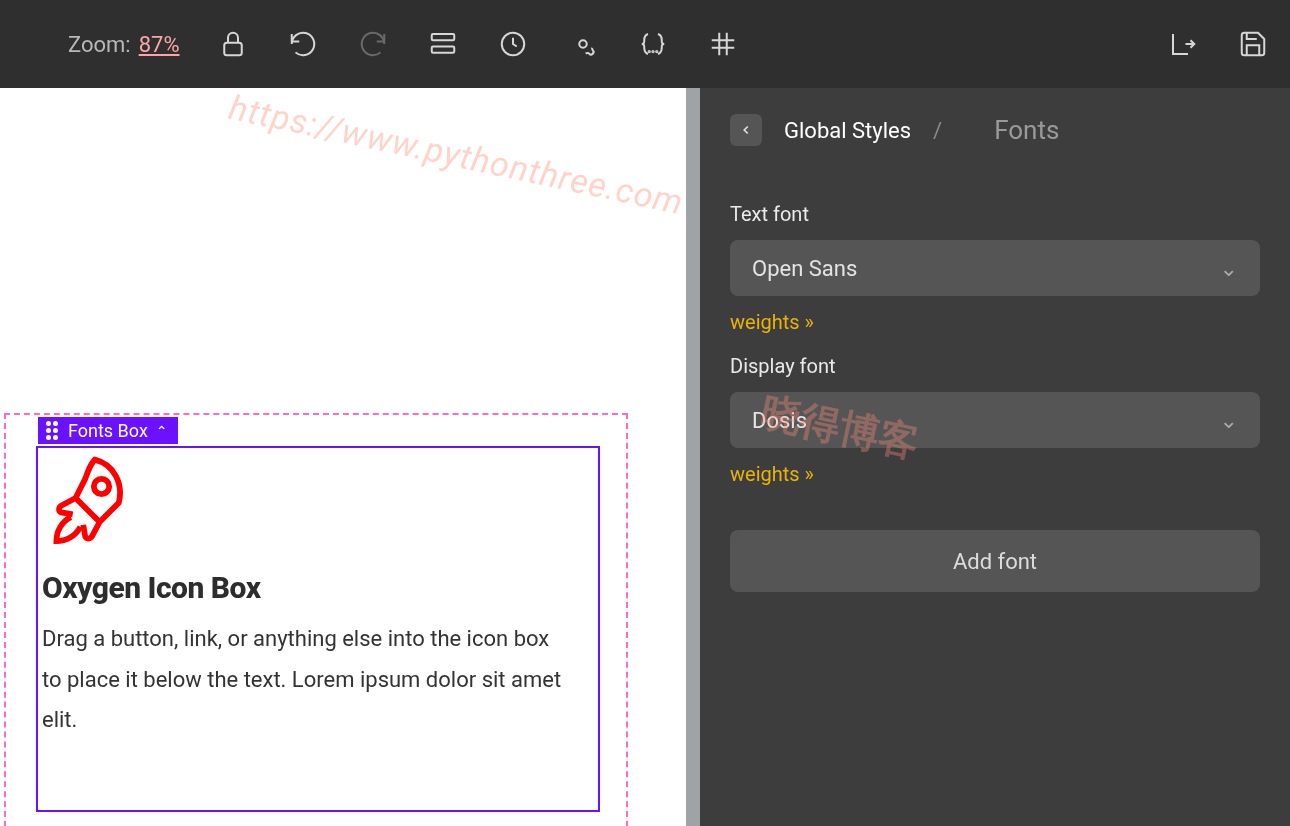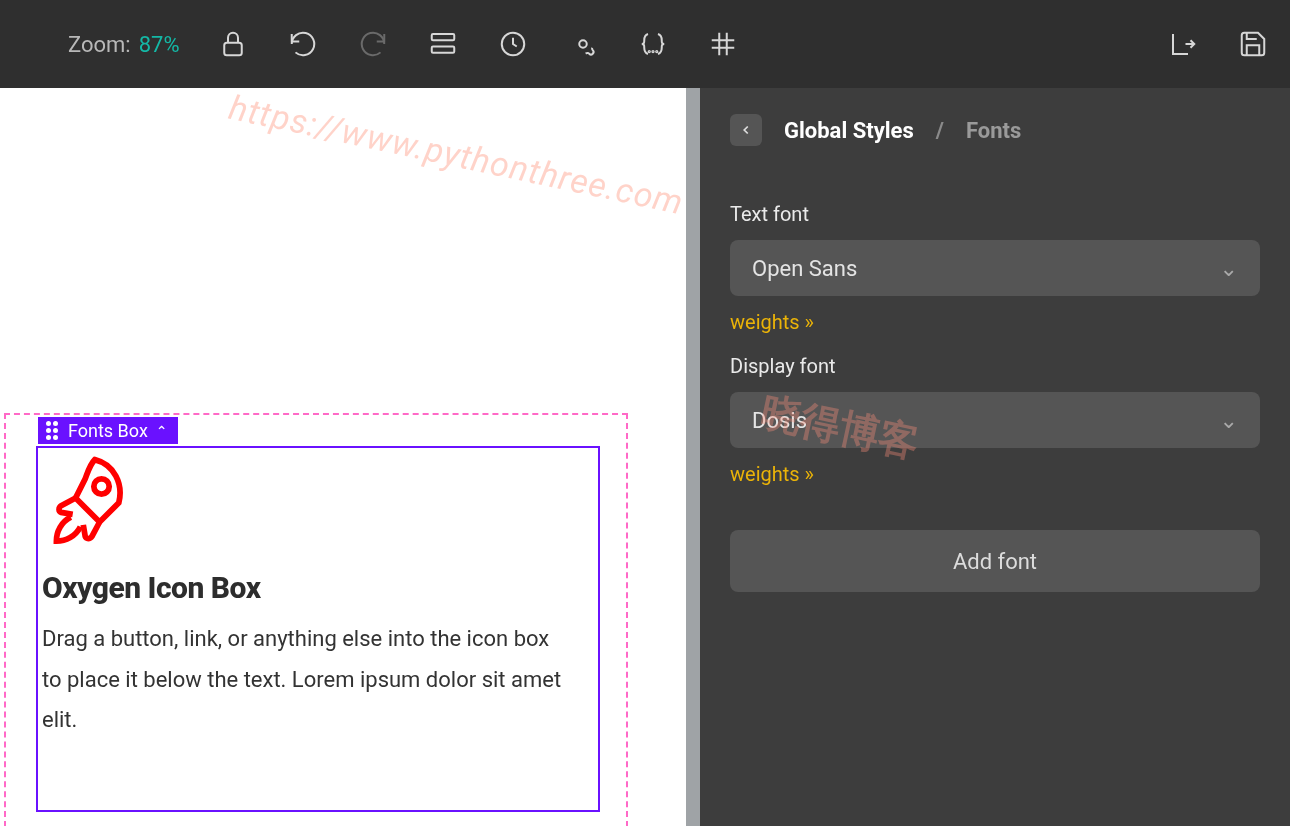--- a/index.html
+++ b/index.html
@@ -2,21 +2,21 @@
 <html><head>
 <meta charset="utf-8">
 <style>
 * { box-sizing: border-box; margin: 0; padding: 0; }
 html, body { width: 1290px; height: 826px; font-family: -apple-system, BlinkMacSystemFont, "Segoe UI", Roboto, sans-serif; overflow: hidden; }
 body { background: #fff; position: relative; }
 
 
 .topbar { height: 88px; background: #2f2f2f; display: flex; align-items: center; padding: 0 20px; gap: 36px; }
 .zoom-block { display: flex; align-items: center; gap: 8px; margin-left: 48px; color: #b8b8b8; font-size: 22px; }
-.zoom-value { color: #14b8a6; }
+.zoom-value { color: #fca5a5; text-decoration: underline; }
 .tb-icon { width: 34px; height: 34px; display: flex; align-items: center; justify-content: center; color: #d7d7d7; cursor: pointer; }
 .tb-icon svg { width: 30px; height: 30px; stroke: currentColor; fill: none; stroke-width: 1.6; }
 .tb-icon.disabled { color: #6a6a6a; cursor: default; }
 .tb-spacer { flex: 1; }
 
 
 .main { position: absolute; top: 88px; left: 0; right: 0; bottom: 0; display: flex; }
 .canvas-wrap { width: 700px; background: #fff; border-right: 14px solid #9fa3a6; position: relative; overflow: hidden; }
 .canvas-inner { position: absolute; top: 0; left: 0; right: 0; bottom: 0; background: #fff; }
 
@@ -40,25 +40,25 @@
 
 .watermark { position: absolute; top: 180px; left: 220px; width: 900px; color: #ff9e89; opacity: 0.45; font-size: 34px; transform: rotate(12deg); pointer-events: none; font-style: italic; letter-spacing: 1px; }
 .watermark2 { position: absolute; top: 400px; left: 760px; color: #ff8f7a; opacity: 0.35; font-size: 40px; transform: rotate(12deg); pointer-events: none; font-weight: 600; }
 
 
 .panel { flex: 1; background: #3d3d3d; display: flex; flex-direction: column; }
 .panel-head { background: #4a4a4a; height: 78px; display: flex; align-items: center; justify-content: space-between; padding: 0 30px; }
 .panel-head h1 { color: #fff; font-size: 28px; font-weight: 400; }
 .panel-head .close { color: #c6c6c6; font-size: 26px; cursor: pointer; }
 
-.breadcrumb { display: flex; align-items: center; gap: 22px; padding: 26px 30px; font-weight: bold; }
+.breadcrumb { display: flex; align-items: center; gap: 22px; padding: 26px 30px; }
 .bc-back { width: 32px; height: 32px; background: #555; border-radius: 6px; display: flex; align-items: center; justify-content: center; color: #ddd; cursor: pointer; }
 .bc-item { color: #fff; font-size: 22px; }
 .bc-sep { color: #8a8a8a; font-size: 22px; }
-.bc-current { color: #9a9a9a; font-size: 22px; }
+.bc-current { color: #9a9a9a; font-size: 26px; margin-left: 30px; }
 
 .fonts-section { padding: 10px 30px; }
 .field-label { color: #eaeaea; font-size: 20px; margin-bottom: 14px; margin-top: 20px; }
 .select { background: #555; border-radius: 8px; height: 56px; display: flex; align-items: center; justify-content: space-between; padding: 0 22px; color: #e4e4e4; font-size: 22px; cursor: pointer; }
 .select .chev { color: #aaa; }
 .weights-link { color: #eab308; font-size: 20px; margin-top: 14px; cursor: pointer; }
 .add-btn { background: #555; border-radius: 8px; height: 62px; display: flex; align-items: center; justify-content: center; color: #dcdcdc; font-size: 22px; margin-top: 44px; cursor: pointer; }
 </style>
 </head>
 <body>

